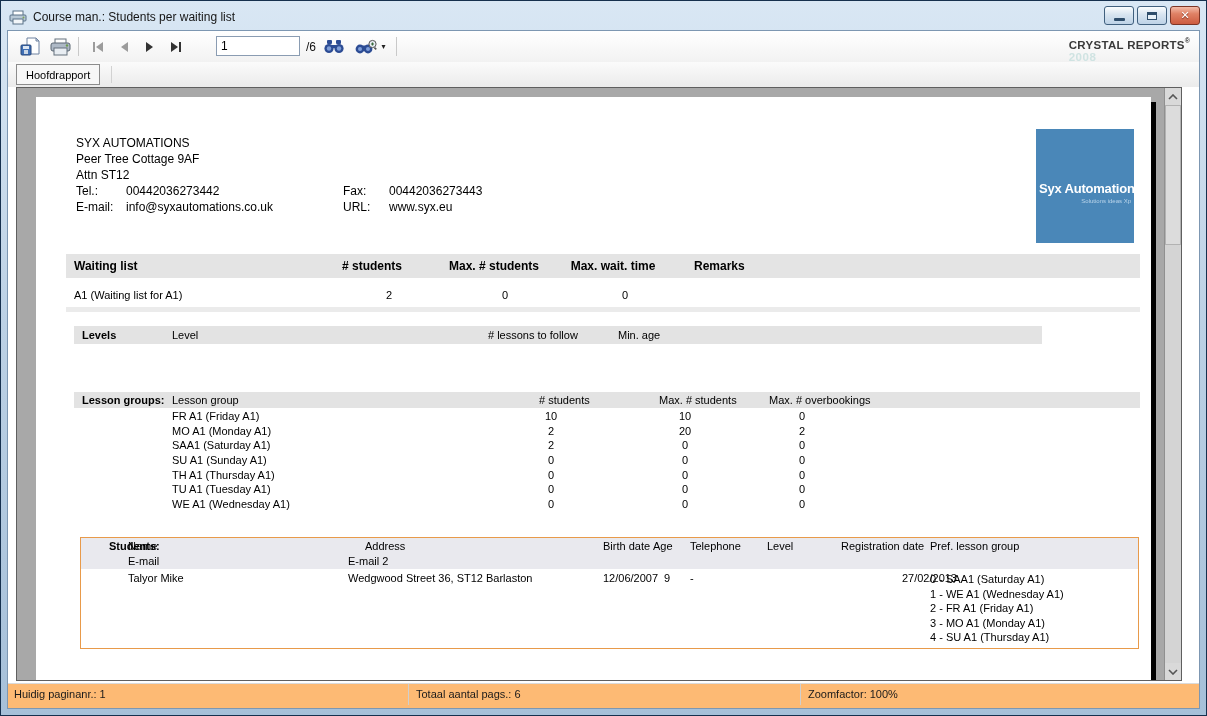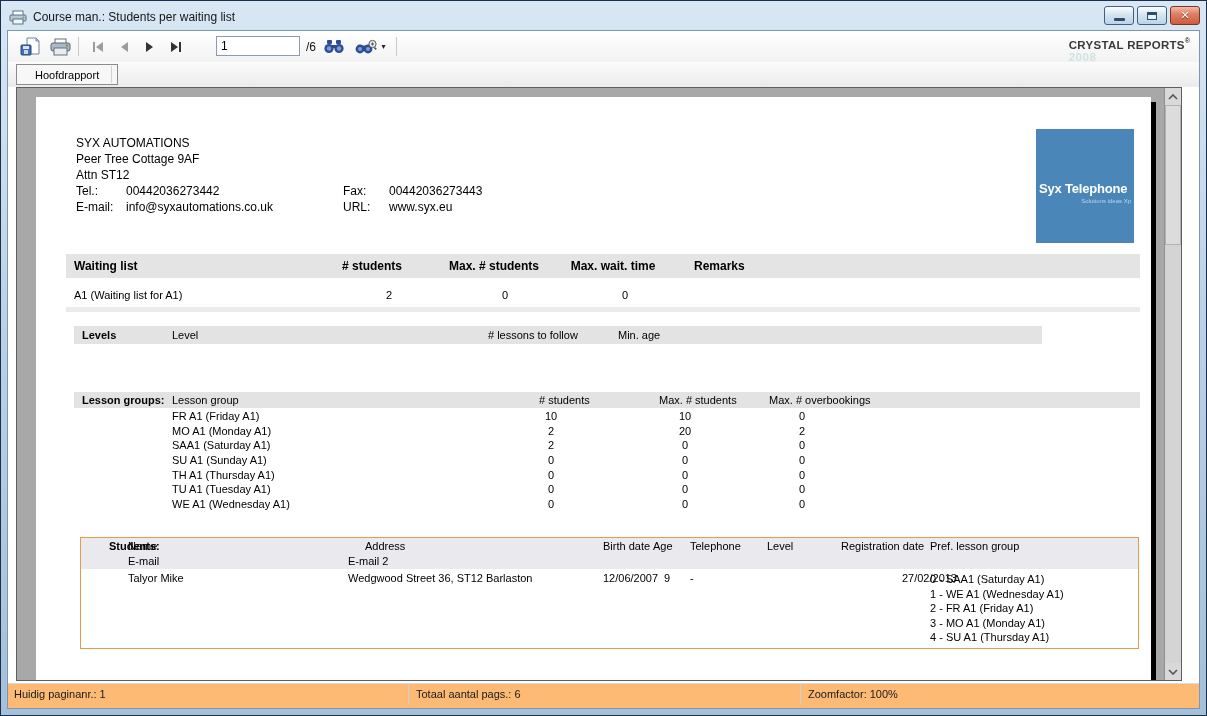--- a/index.html
+++ b/index.html
@@ -38,21 +38,21 @@
   .page-total { position:absolute; left:298px; top:9px; font-size:12px; color:#111; }
   .caret { font-size:8px; color:#222; margin-left:3px; }
   .brand { position:absolute; right:9px; top:4px; text-align:left; line-height:12px; }
   .brand-name { font-weight:bold; font-size:11.5px; color:#3a3a3a; letter-spacing:.3px; }
   .brand-reg { font-size:7px; vertical-align:super; }
   .brand-year { font-weight:bold; font-size:11.5px; color:#cfe3e2; letter-spacing:.5px; }
 
   
   .tabstrip { position:absolute; left:0; right:0; top:31px; height:25px;
     background:linear-gradient(#fbfbfb,#ebebeb); }
-  .tab { position:absolute; left:8px; top:2px; height:21px; padding:0 18px;
+  .tab { position:absolute; left:8px; top:2px; height:21px; padding:0 9px;
     background:#f7f7f7; border:1px solid #8c8c8c; font-size:11px;
     display:flex; align-items:center; cursor:pointer; }
   .tab-sep { position:absolute; left:103px; top:4px; width:1px; height:17px; background:#d2d2d2; }
 
   
   .viewer { position:absolute; left:8px; right:17px; top:56px; bottom:27px;
     background:#a8a8a8; border:1px solid #5f5f5f; overflow:hidden; }
   .page { position:absolute; left:19px; top:9px; width:1115px; height:720px;
     background:#fff; box-shadow:5px 5px 0 0 #000; font-size:11px; color:#000; }
 
@@ -241,21 +241,21 @@
           <div>Attn ST12</div>
           <div><span class="c-lbl">Tel.:</span><span>00442036273442</span></div>
           <div><span class="c-lbl">E-mail:</span><span>info@syxautomations.co.uk</span></div>
         </div>
         <div class="faxblock">
           <div><span class="f-lbl">Fax:</span><span>00442036273443</span></div>
           <div><span class="f-lbl">URL:</span><span>www.syx.eu</span></div>
         </div>
 
         <div class="logo">
-          <div class="logo-title">Syx Telephone</div>
+          <div class="logo-title">Syx Automation</div>
           <div class="logo-tag">Solutions ideas Xp</div>
         </div>
 
         <div class="wl-header">
           <span style="left:8px;">Waiting list</span>
           <span class="ctr" style="left:306px;"># students</span>
           <span class="ctr" style="left:428px;">Max. # students</span>
           <span class="ctr" style="left:547px;">Max. wait. time</span>
           <span style="left:592px;margin-left:36px;">Remarks</span>
         </div>

